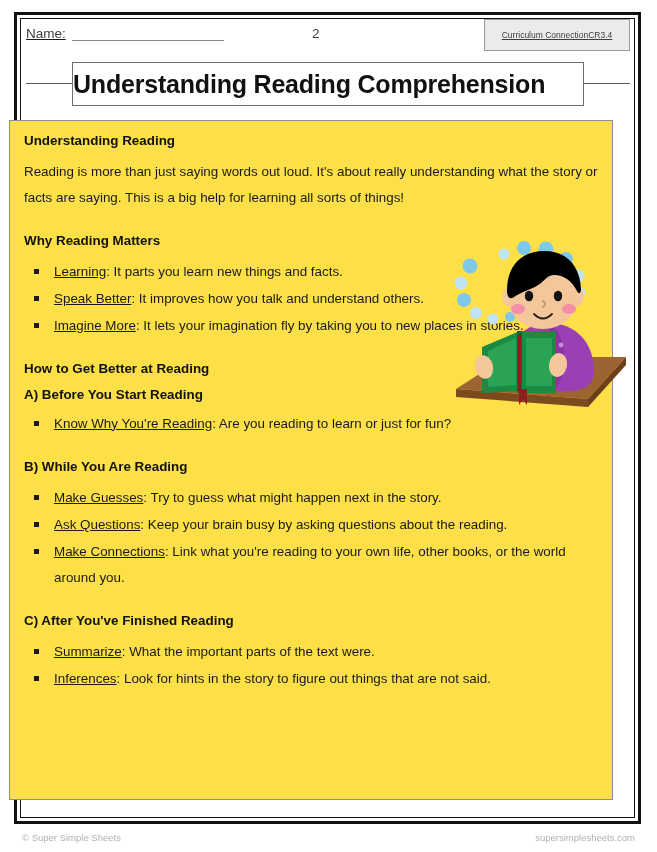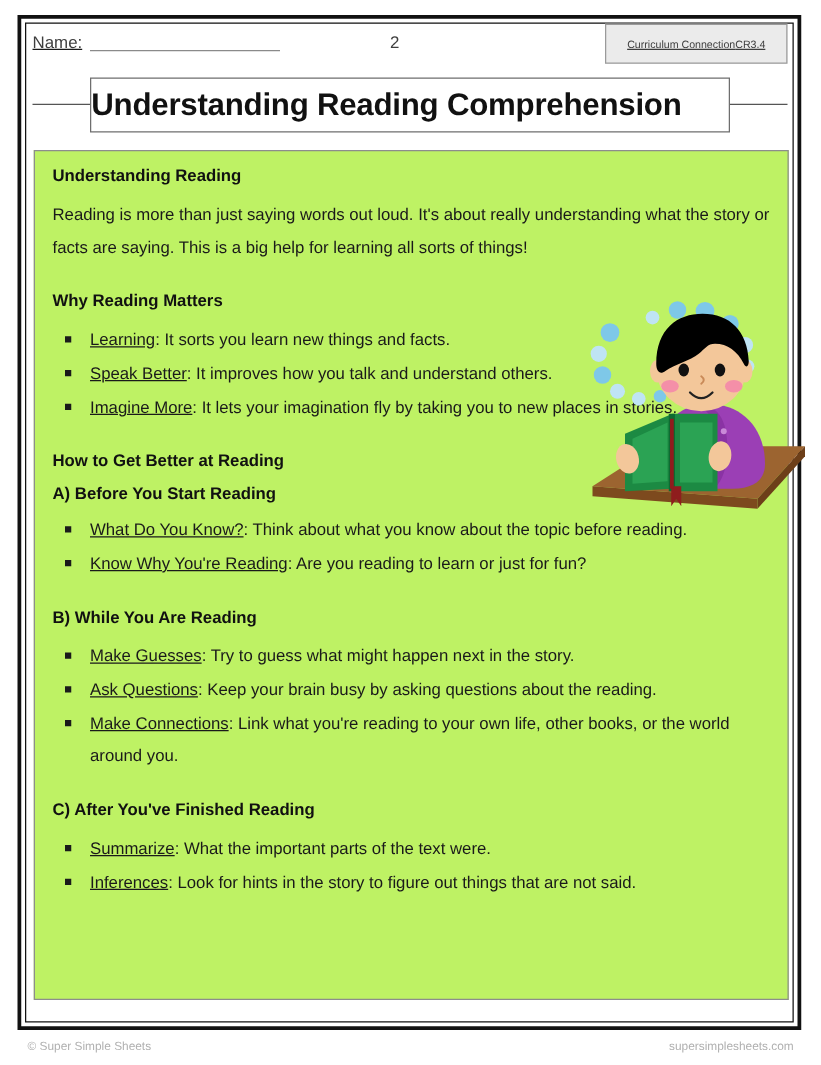--- a/index.html
+++ b/index.html
@@ -129,27 +129,27 @@
     font-size: 25px;
     font-weight: bold;
     letter-spacing: -0.2px;
     color: #111111;
     white-space: nowrap;
   }
 
   
   .content-box {
     position: absolute;
-    left: 27px;
+    left: 9px;
     top: 120px;
     width: 604px;
     height: 680px;
     border: 1.3px solid #8d8d8d;
     box-sizing: border-box;
-    background: #bef264;
+    background: #fde047;
     padding: 12px 14px 0 14px;
   }
 
   .sec-heading {
     font-size: 13.4px;
     font-weight: bold;
     color: #111111;
     margin: 0 0 9px 0;
     line-height: 1.25;
   }
@@ -250,40 +250,36 @@
 
 <div class="content-box">
 
   <div class="sec-heading">Understanding Reading</div>
   <p class="paragraph">Reading is more than just saying words out loud. It's about really understanding what the story or facts are saying. This is a big help for learning all sorts of things!</p>
 
   <div class="sec-heading spaced">Why Reading Matters</div>
   <ul class="bullets">
     <li>
       <span class="bullet-square"></span>
-      <span class="lead-term">Learning</span><span>: It sorts you learn new things and facts.</span>
+      <span class="lead-term">Learning</span><span>: It parts you learn new things and facts.</span>
     </li>
     <li>
       <span class="bullet-square"></span>
       <span class="lead-term">Speak Better</span><span>: It improves how you talk and understand others.</span>
     </li>
     <li>
       <span class="bullet-square"></span>
       <span class="lead-term">Imagine More</span><span>: It lets your imagination fly by taking you to new places in stories.</span>
     </li>
   </ul>
 
   <div class="sec-heading spaced">How to Get Better at Reading</div>
 
   <div class="sec-heading sub">A) Before You Start Reading</div>
   <ul class="bullets">
-    <li>
-      <span class="bullet-square"></span>
-      <span class="lead-term">What Do You Know?</span><span>: Think about what you know about the topic before reading.</span>
-    </li>
     <li>
       <span class="bullet-square"></span>
       <span class="lead-term">Know Why You're Reading</span><span>: Are you reading to learn or just for fun?</span>
     </li>
   </ul>
 
   <div class="sec-heading spaced">B) While You Are Reading</div>
   <ul class="bullets">
     <li>
       <span class="bullet-square"></span>

